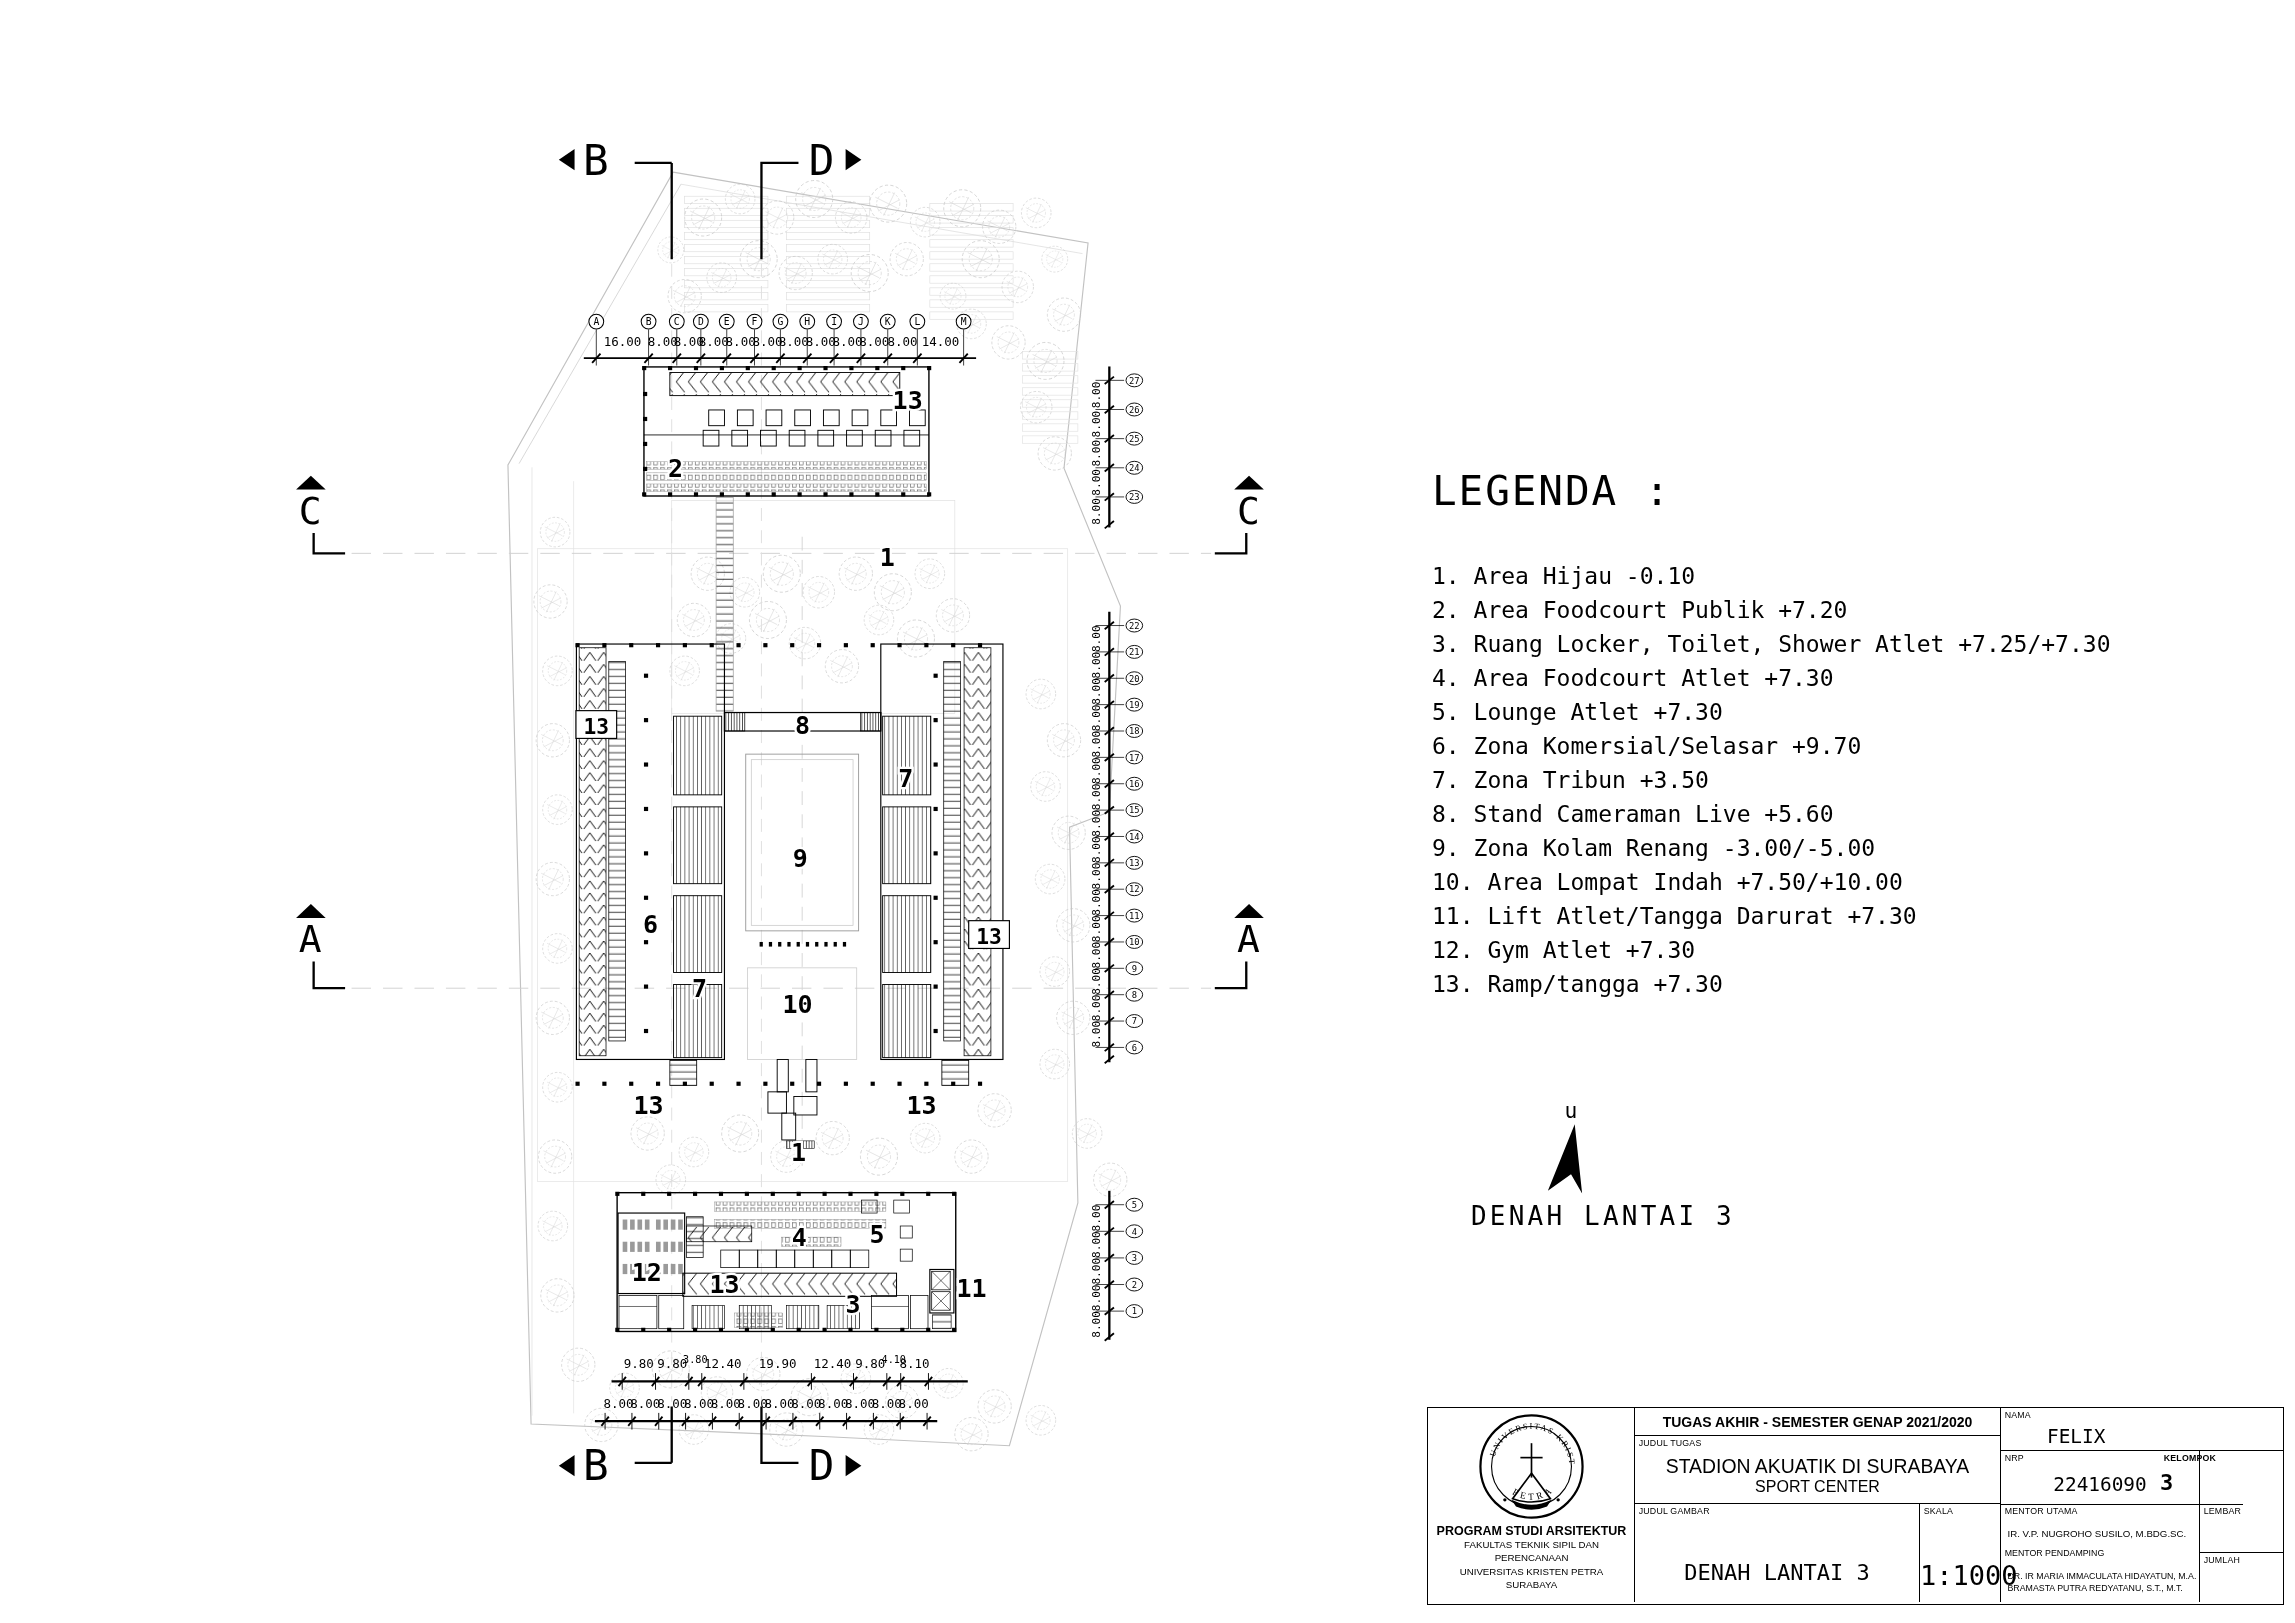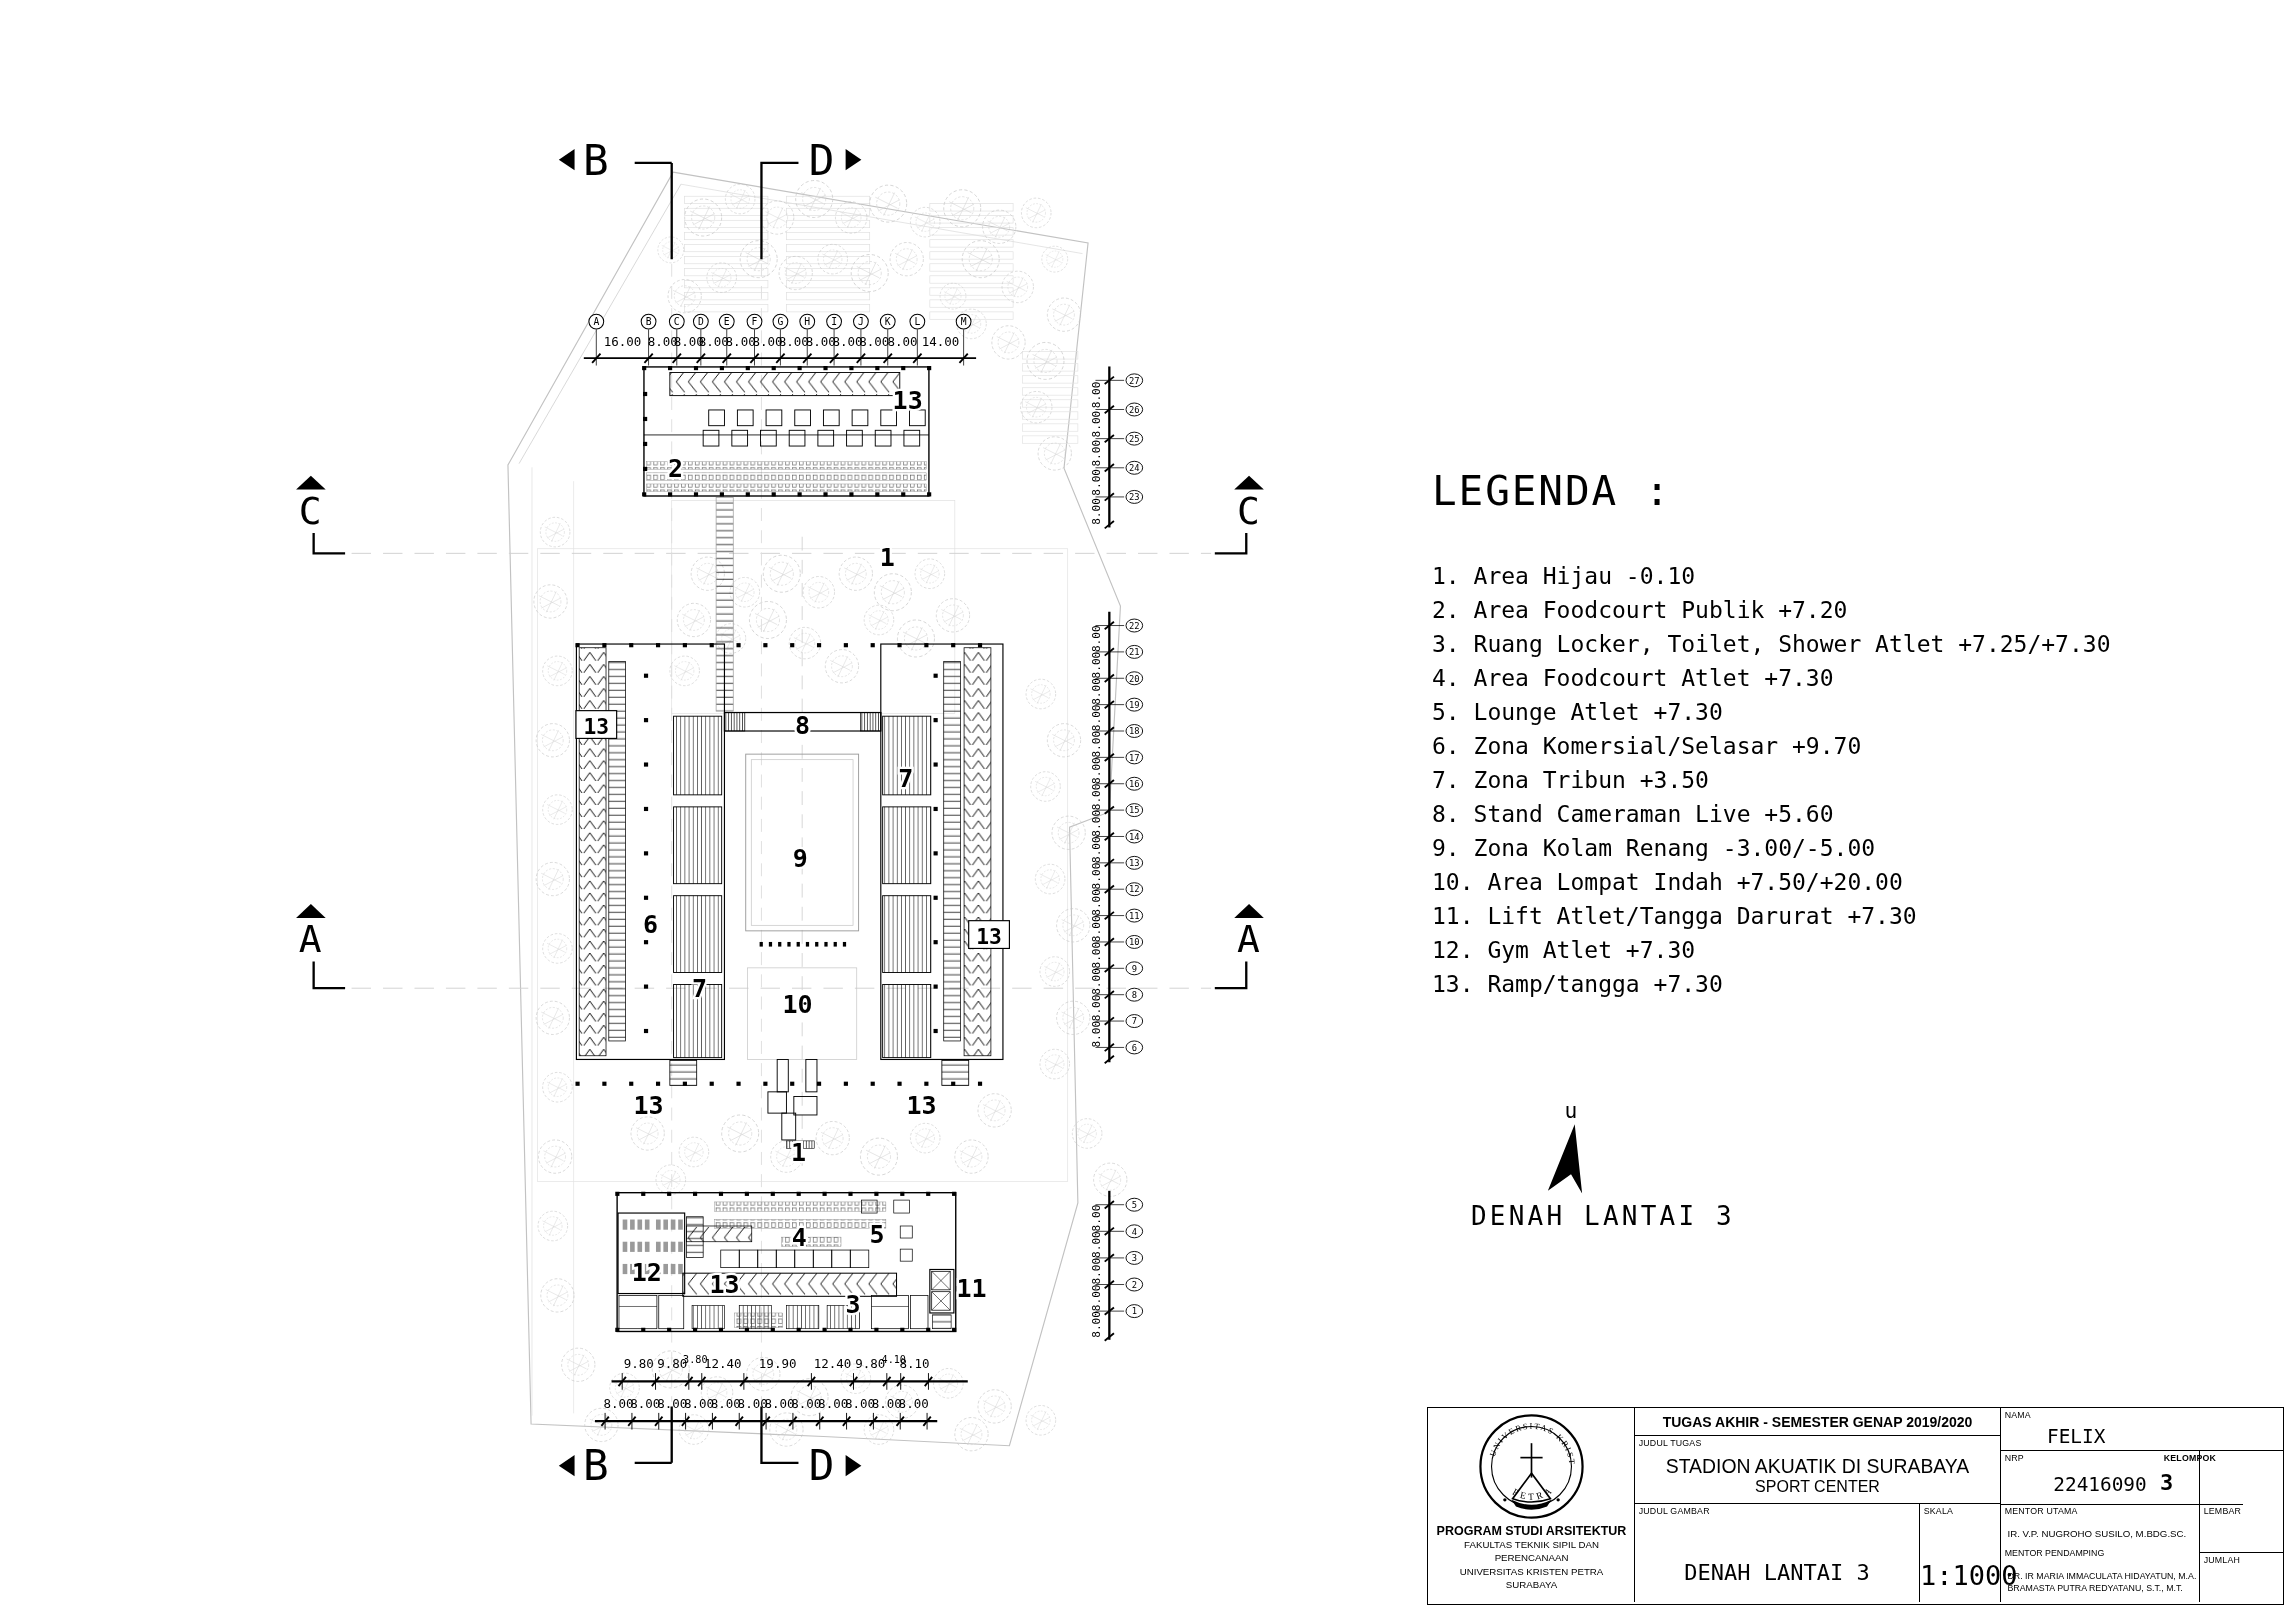--- a/index.html
+++ b/index.html
@@ -849,21 +849,21 @@
   <div class="legend-items" id="legendItems">
       <div class="legend-item">1. Area Hijau -0.10</div>
       <div class="legend-item">2. Area Foodcourt Publik +7.20</div>
       <div class="legend-item">3. Ruang Locker, Toilet, Shower Atlet +7.25/+7.30</div>
       <div class="legend-item">4. Area Foodcourt Atlet +7.30</div>
       <div class="legend-item">5. Lounge Atlet +7.30</div>
       <div class="legend-item">6. Zona Komersial/Selasar +9.70</div>
       <div class="legend-item">7. Zona Tribun +3.50</div>
       <div class="legend-item">8. Stand Cameraman Live +5.60</div>
       <div class="legend-item">9. Zona Kolam Renang -3.00/-5.00</div>
-      <div class="legend-item">10. Area Lompat Indah +7.50/+20.00</div>
+      <div class="legend-item">10. Area Lompat Indah +7.50/+10.00</div>
       <div class="legend-item">11. Lift Atlet/Tangga Darurat +7.30</div>
       <div class="legend-item">12. Gym Atlet +7.30</div>
       <div class="legend-item">13. Ramp/tangga +7.30</div>
     </div>
 </div>
 
 <div class="caption">DENAH LANTAI 3</div>
 
 <div class="tb">
   <div class="cell c-logo">
@@ -889,21 +889,21 @@
       <circle cx="52" cy="160" r="3" fill="#000"></circle>
         <circle cx="148" cy="160" r="3" fill="#000"></circle>
     </svg>
     <div class="inst">
       <div class="i1">PROGRAM STUDI ARSITEKTUR</div>
       <div class="i2">FAKULTAS TEKNIK SIPIL DAN PERENCANAAN</div>
       <div class="i2">UNIVERSITAS KRISTEN PETRA</div>
       <div class="i2">SURABAYA</div>
     </div>
   </div>
-  <div class="cell c-head">TUGAS AKHIR - SEMESTER GENAP 2019/2020</div>
+  <div class="cell c-head">TUGAS AKHIR - SEMESTER GENAP 2021/2020</div>
   <div class="cell c-jt">
     <div class="lbl">JUDUL TUGAS</div>
     <div class="v1">STADION AKUATIK DI SURABAYA</div>
     <div class="v2">SPORT CENTER</div>
   </div>
   <div class="cell c-jg">
     <div class="lbl">JUDUL GAMBAR</div>
     <div class="v mono">DENAH LANTAI 3</div>
   </div>
   <div class="cell c-sk">

